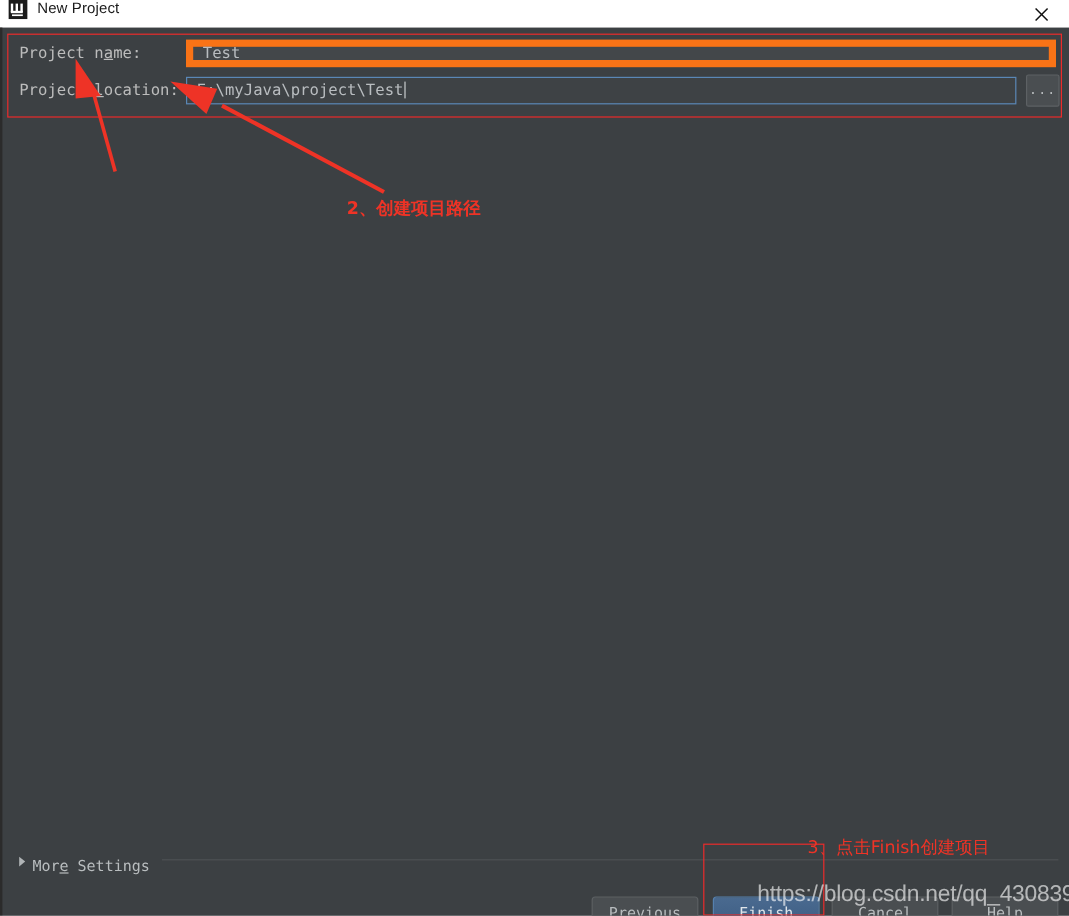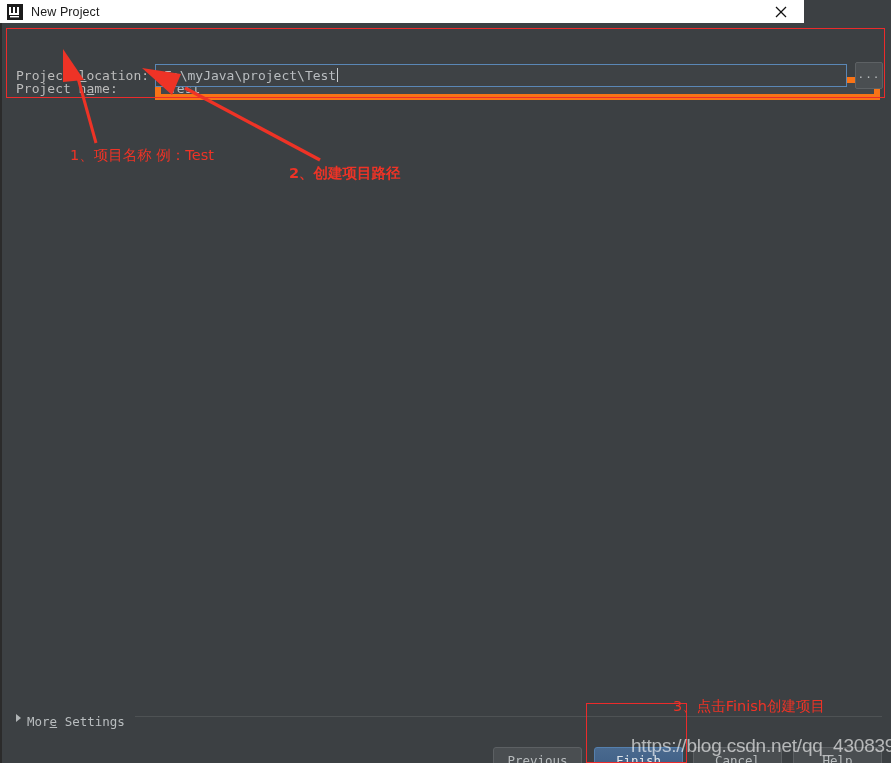--- a/index.html
+++ b/index.html
@@ -19,26 +19,25 @@
     width: 891px;
     height: 763px;
     background: #3c4043;
     overflow: hidden;
   }
 
   
   .titlebar {
     position: absolute;
     left: 0; top: 0;
-    width: 804px;
+    width: 891px;
     height: 23px;
     background: #ffffff;
     border-bottom: 1px solid #e2e2e2;
     display: flex;
-    align-items: center;
   }
   .tb-icon {
     width: 16px; height: 16px;
     margin-left: 7px;
     flex: none;
     position: relative;
   }
   .tb-title {
     margin-left: 8px;
     font-family: "Liberation Sans", sans-serif;
@@ -74,21 +73,21 @@
     height: 62px;
   }
   .form-row {
     position: absolute;
     left: 0;
     height: 24px;
     width: 877px;
     display: flex;
     align-items: center;
   }
-  .form-row.r1 { top: 2px; margin-top: 44px; }
+  .form-row.r1 { top: 2px; }
   .form-row.r2 { top: 33px; }
 
   .flabel {
     width: 146px;
     flex: none;
     font-family: "DejaVu Sans Mono", monospace;
     font-size: 13px;
     color: #bcbcbc;
     padding-left: 7px;
     box-sizing: border-box;
@@ -325,19 +324,18 @@
       <path d="M 96,143 L 78,78" stroke="#ee3326" stroke-width="3" fill="none"></path>
       <path d="M 63,49 L 84,80 L 63,82 Z" fill="#ee3326"></path>
     </g>
 
     <g>
       <path d="M 320,160 L 185,88" stroke="#ee3326" stroke-width="3.4" fill="none"></path>
       <path d="M 142,68 L 181,74 L 172,95 Z" fill="#ee3326"></path>
     </g>
   </svg>
 
-  <div class="annot" id="annot-1">1、项目名称 例：Test</div>
   <div class="annot" id="annot-2">2、创建项目路径</div>
   <div class="annot" id="annot-3">3、点击Finish创建项目</div>
 
   <div class="watermark">https://blog.csdn.net/qq_43083910</div>
 
 </div>
 
 </body></html>

